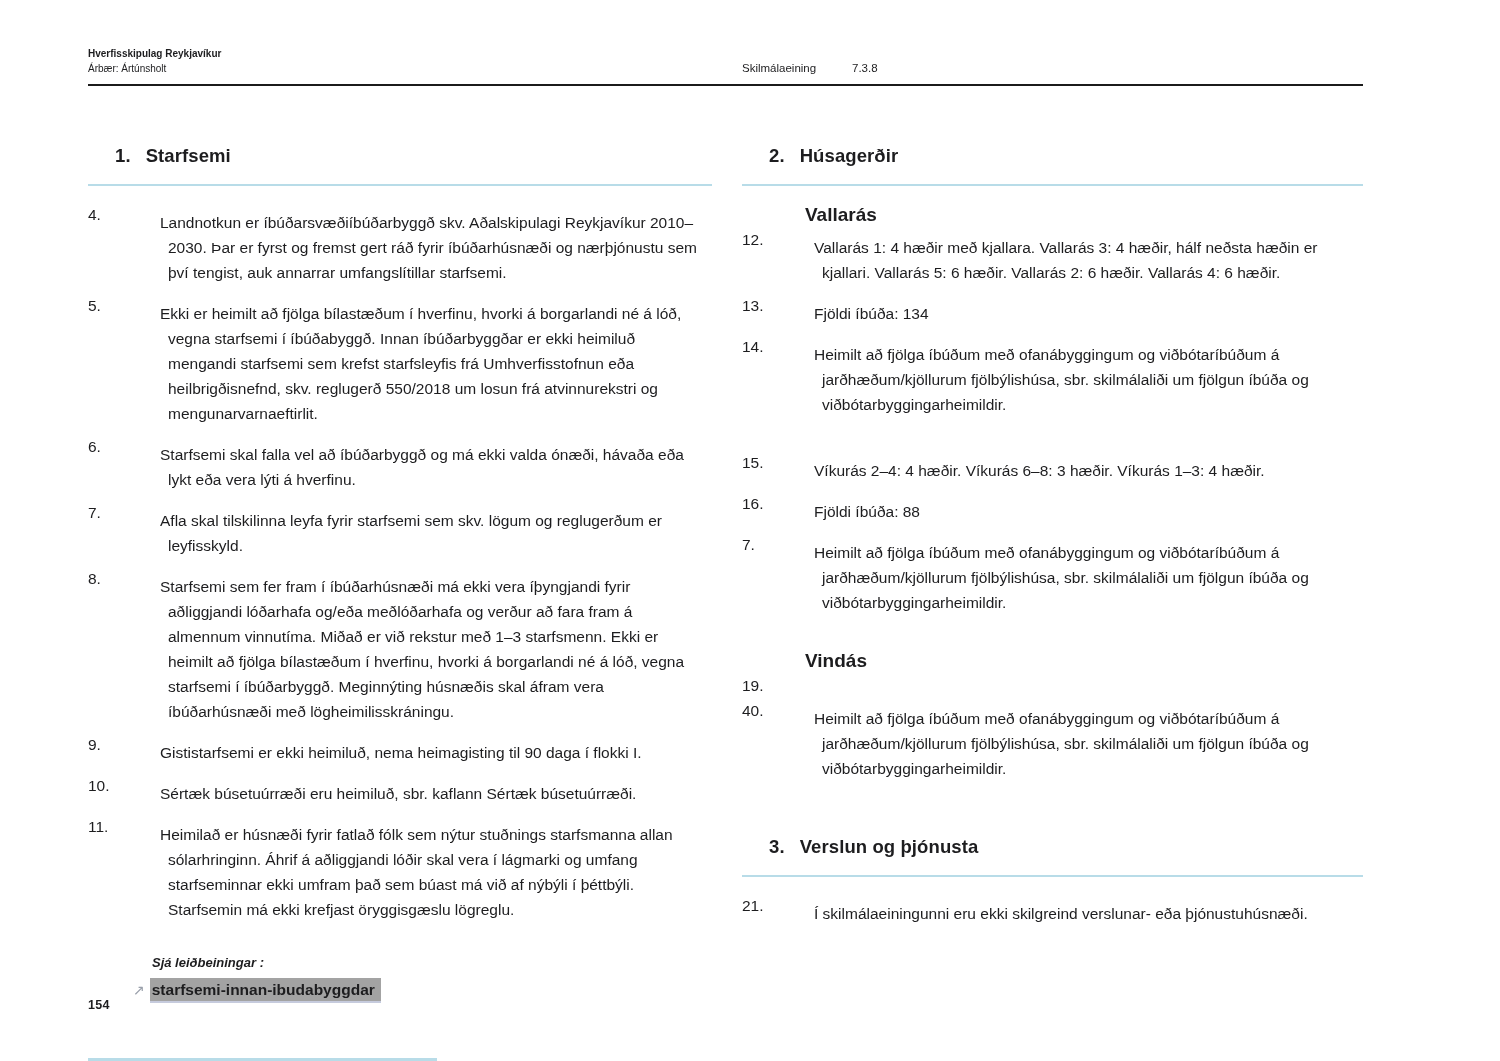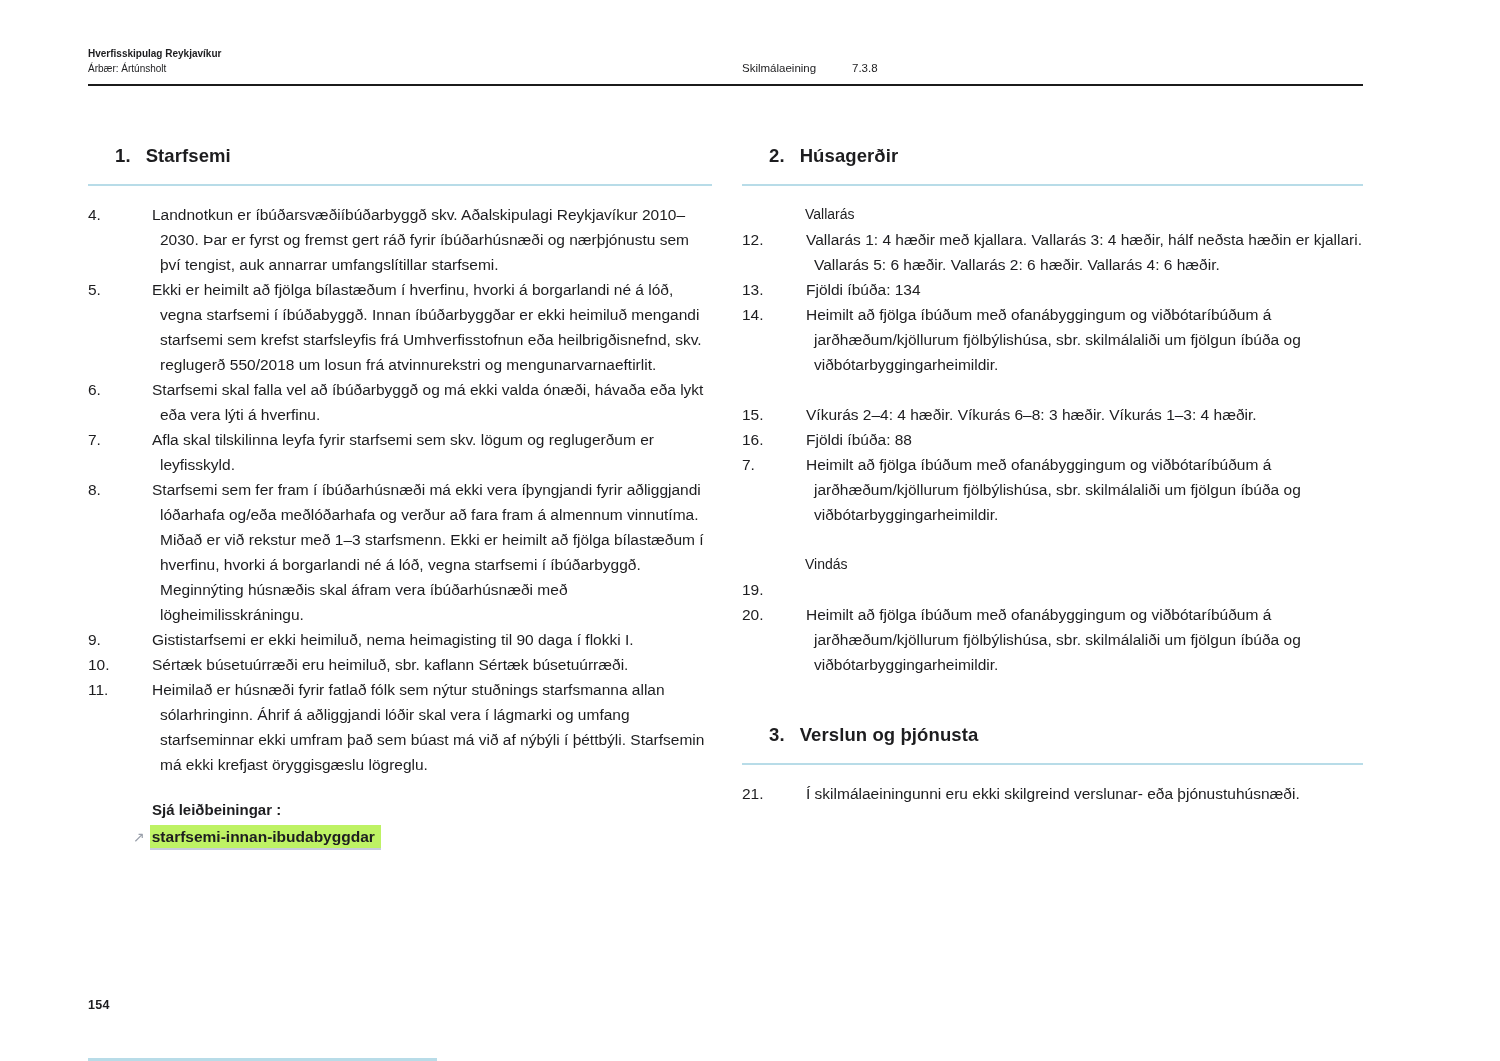--- a/index.html
+++ b/index.html
@@ -72,65 +72,66 @@
   }
   .items { margin-top: 16px; }
 
   .item {
     display: flex;
     font-size: 15.5px;
     line-height: 25px;
   }
   .inum { width: 64px; flex-shrink: 0; }
   .itext {
-    margin: 0;
+    margin: 8px;
     flex: 1;
     text-indent: -8px;
     padding-left: 8px;
   }
 
   .group { margin-top: 0; }
   .group + .group { margin-top: 25px; }
   .group-head {
     margin: 0;
-    font-weight: normal;
+    font-weight: bold;
     padding-left: 63px;
-    font-size: 14px;
+    font-size: 19px;
     line-height: 25px;
   }
 
   .sec3 { margin-top: 46px; }
   .sec3 .items { margin-top: 16px; }
 
   
   .note-label {
     margin: 20px 0 0 0;
     padding-left: 64px;
     font-weight: bold;
-    font-size: 15px;
-    line-height: 25px;
+    font-size: 13px;
+    line-height: 25px;
+    font-style: italic;
   }
   .link-row {
     margin-top: 3px;
     padding-left: 45px;
     display: flex;
     align-items: center;
     gap: 5px;
   }
   .link-arrow {
     color: #9aa0ab;
     font-size: 14px;
     line-height: 25px;
   }
   .doc-link {
     font-weight: bold;
     font-size: 15.5px;
     line-height: 22px;
     color: #1d1d1f;
-    background: #bef264;
+    background: #a3a3a3;
     border-bottom: 2px solid #c6cbdd;
     padding: 1px 6px 0 2px;
     text-decoration: none;
     cursor: pointer;
   }
 
   
   .page-number {
     position: absolute;
     left: 88px;
@@ -249,21 +250,21 @@
             <p class="itext">Heimilt að fjölga íbúðum með ofanábyggingum og viðbótaríbúðum á jarðhæðum/kjöllurum fjölbýlishúsa, sbr. skilmálaliði um fjölgun íbúða og viðbótarbyggingarheimildir.</p>
           </div>
         </div>
 
         <div class="group">
           <p class="group-head">Vindás</p>
           <div class="item">
             <span class="inum">19.</span>
           </div>
           <div class="item">
-            <span class="inum">20.</span>
+            <span class="inum">40.</span>
             <p class="itext">Heimilt að fjölga íbúðum með ofanábyggingum og viðbótaríbúðum á jarðhæðum/kjöllurum fjölbýlishúsa, sbr. skilmálaliði um fjölgun íbúða og viðbótarbyggingarheimildir.</p>
           </div>
         </div>
       </div>
 
       <div class="sec3">
         <h2 class="sec-head">
           <span>3.</span>
           <span>Verslun og þjónusta</span>
         </h2>

